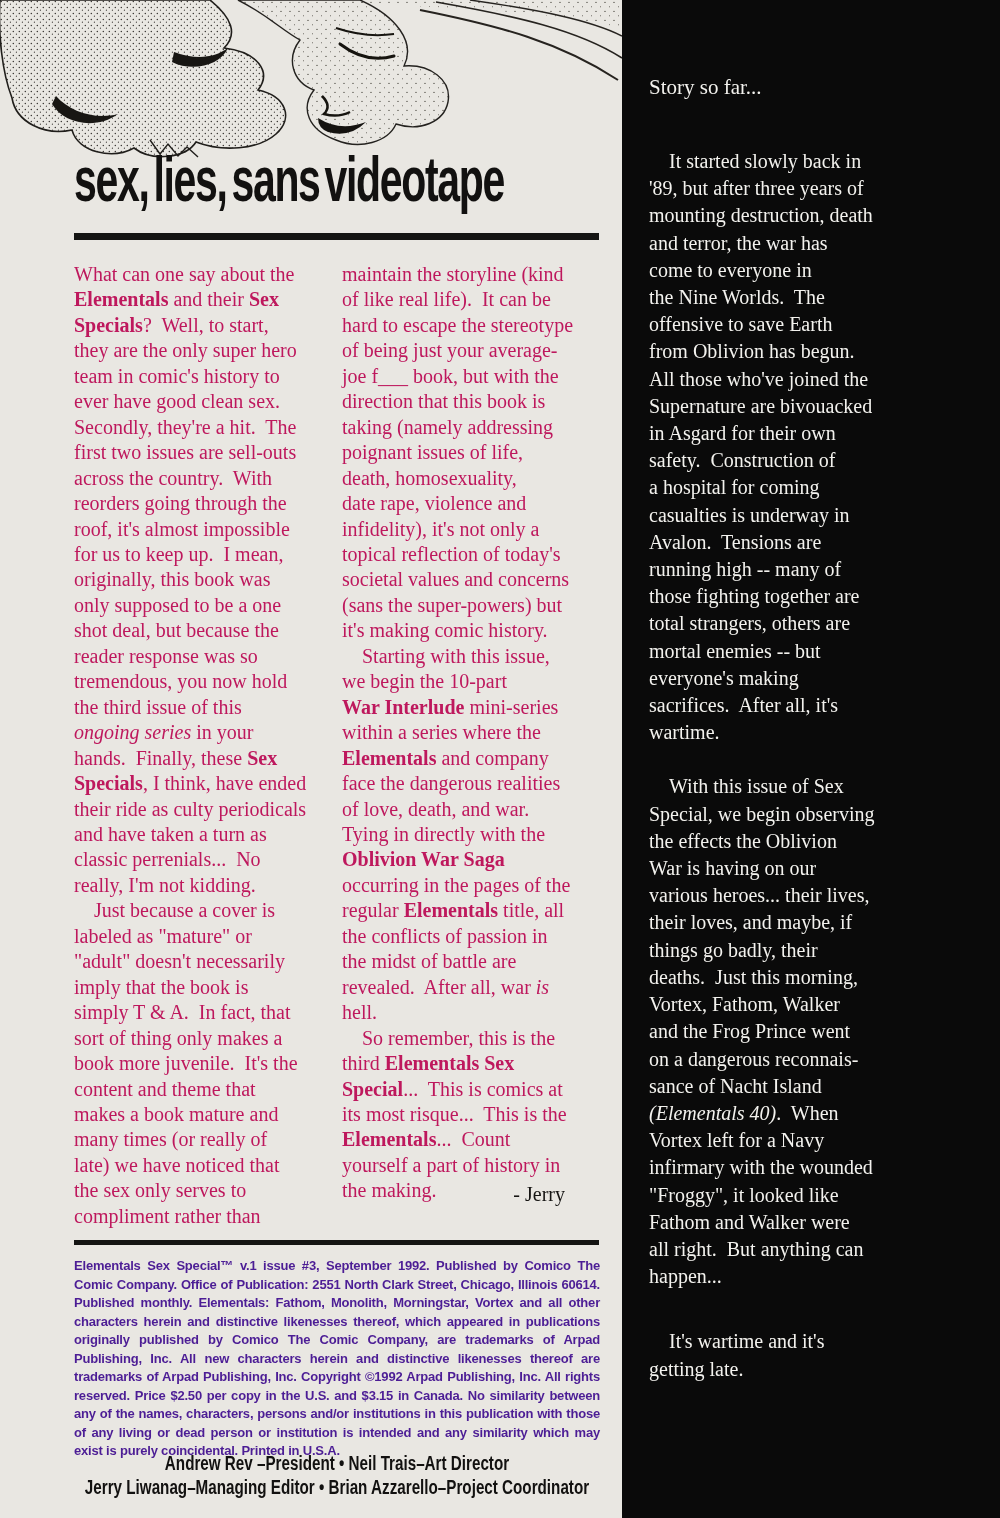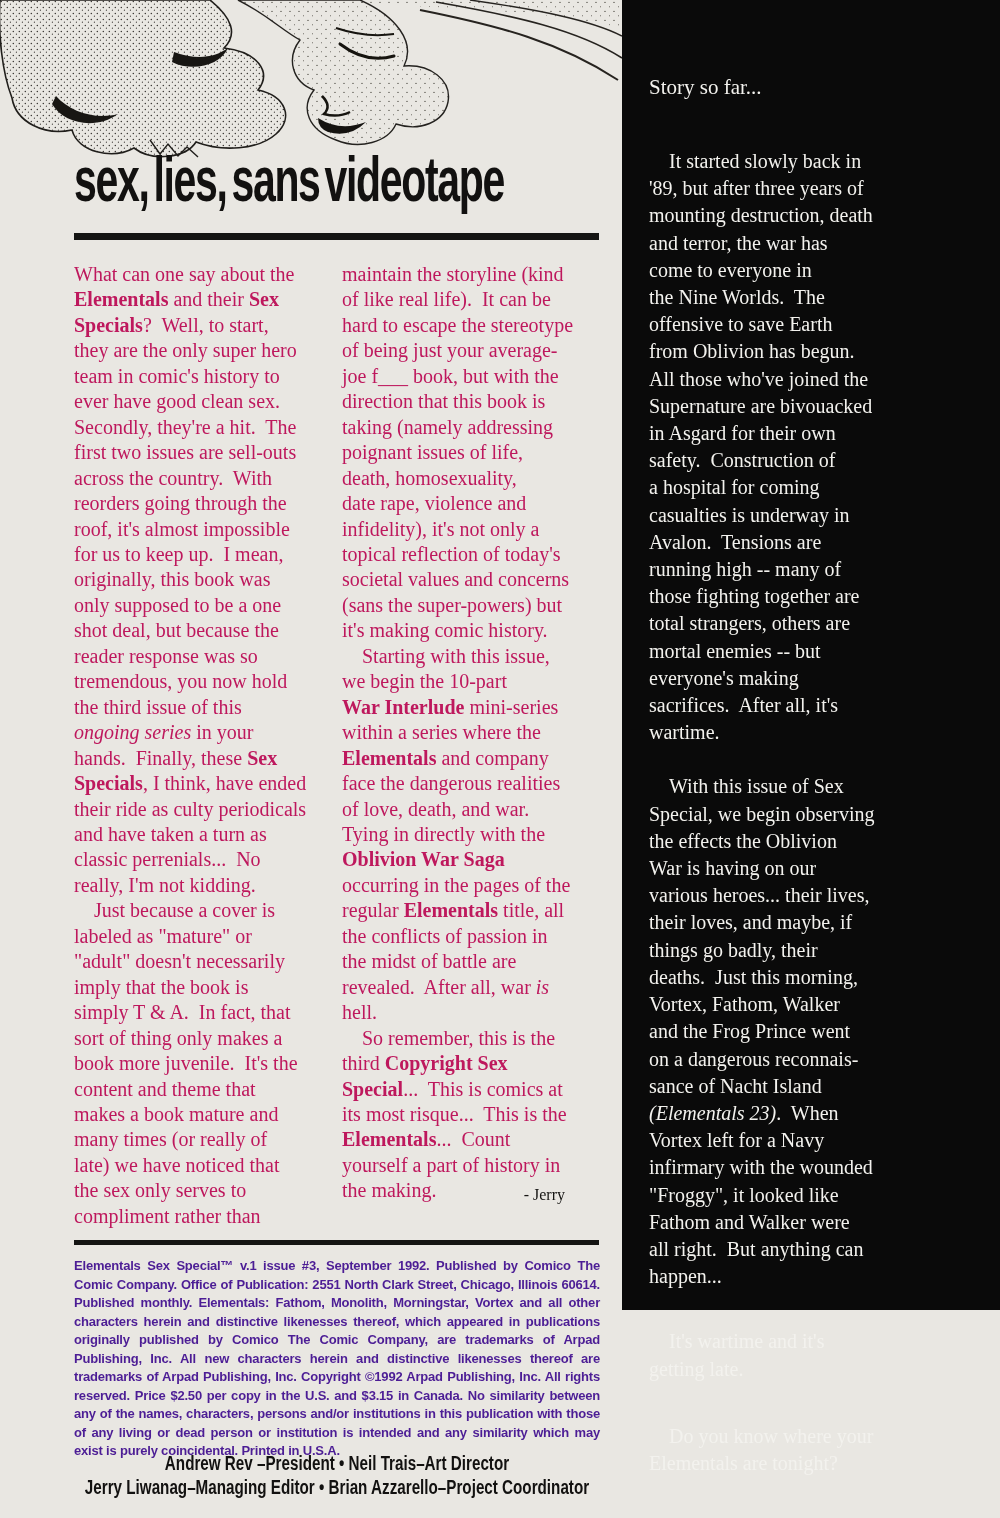--- a/index.html
+++ b/index.html
@@ -31,38 +31,38 @@
   .rule-indicia { left:74px; top:1240px; width:525px; height:5px; }
   .col {
     position:absolute; top:262px; width:268px;
     font-size:20px; line-height:25.45px;
     white-space:pre-wrap; color:#be185d;
   }
   .col-left { left:74px; }
   .col-mid  { left:342px; }
   .byline {
     position:absolute; left:390px; top:1182px; width:175px;
-    text-align:right; font-size:16px; line-height:25px; color:#161513;
+    text-align:right; font-size:20px; line-height:25px; color:#161513;
   }
   .indicia {
     position:absolute; left:74px; top:1257px; width:526px;
     font-family:"Liberation Sans", sans-serif;
     font-weight:700; font-size:13px; line-height:18.5px;
     letter-spacing:-0.2px; text-align:justify; color:#4c1d95;
   }
   .credits { position:absolute; left:74px; top:1452px; width:525px; }
   .credits-inner {
     width:680px; margin-left:-77px;
     transform:scaleX(0.78); transform-origin:50% 0;
     text-align:center;
     font-family:"Liberation Sans", sans-serif;
     font-weight:700; font-size:19.5px; line-height:23.5px; color:#121110;
   }
   .story-panel {
-    position:absolute; left:622px; top:0; width:378px; height:1310px;
+    position:absolute; left:622px; top:0; width:378px; height:1518px;
     background:#0a0a0a; color:#f3f2ee;
     padding:74px 32px 0 27px;
   }
   .story-heading { font-size:21px; line-height:26px; }
   .story-par { font-size:20px; line-height:27.2px; white-space:pre-wrap; }
   .story-par.p1 { margin-top:48px; }
   .story-par.p2 { margin-top:27px; }
   .story-par.p3 { margin-top:38px; }
   .story-par.p4 { margin-top:40px; }
   .story-par i, .col i, .byline i { font-style:italic; }
@@ -170,21 +170,21 @@
 of love, death, and war.
 Tying in directly with the
 <b>Oblivion War Saga</b>
 occurring in the pages of the
 regular <b>Elementals</b> title, all
 the conflicts of passion in
 the midst of battle are
 revealed.  After all, war <i>is</i>
 hell.
     So remember, this is the
-third <b>Copyright Sex</b>
+third <b>Elementals Sex</b>
 <b>Special</b>...  This is comics at
 its most risque...  This is the
 <b>Elementals</b>...  Count
 yourself a part of history in
 the making.</div>
   <div class="byline">- Jerry</div>
 
   <div class="rule rule-indicia"></div>
   <div class="indicia"><b>Elementals Sex Special™ v.1 issue #3, September 1992.</b> Published by Comico The Comic Company. Office of Publication: 2551 North Clark Street, Chicago, Illinois 60614. Published monthly. Elementals: Fathom, Monolith, Morningstar, Vortex and all other characters herein and distinctive likenesses thereof, which appeared in publications originally published by Comico The Comic Company, are trademarks of Arpad Publishing, Inc. All new characters herein and distinctive likenesses thereof are trademarks of Arpad Publishing, Inc. Copyright ©1992 Arpad Publishing, Inc. All rights reserved. Price $2.50 per copy in the U.S. and $3.15 in Canada. No similarity between any of the names, characters, persons and/or institutions in this publication with those of any living or dead person or institution is intended and any similarity which may exist is purely coincidental. Printed in U.S.A.</div>
 
@@ -224,26 +224,24 @@
 the effects the Oblivion
 War is having on our
 various heroes... their lives,
 their loves, and maybe, if
 things go badly, their
 deaths.  Just this morning,
 Vortex, Fathom, Walker
 and the Frog Prince went
 on a dangerous reconnais-
 sance of Nacht Island
-<i>(Elementals 23)</i>.  When
+<i>(Elementals 40)</i>.  When
 Vortex left for a Navy
 infirmary with the wounded
 "Froggy", it looked like
 Fathom and Walker were
 all right.  But anything can
 happen...</div>
     <div class="story-par p3">    It's wartime and it's
 getting late.</div>
-    <div class="story-par p4">    Do you know where your
-Elementals are tonight?</div>
   </div>
 
 </div>
 
 </body></html>

